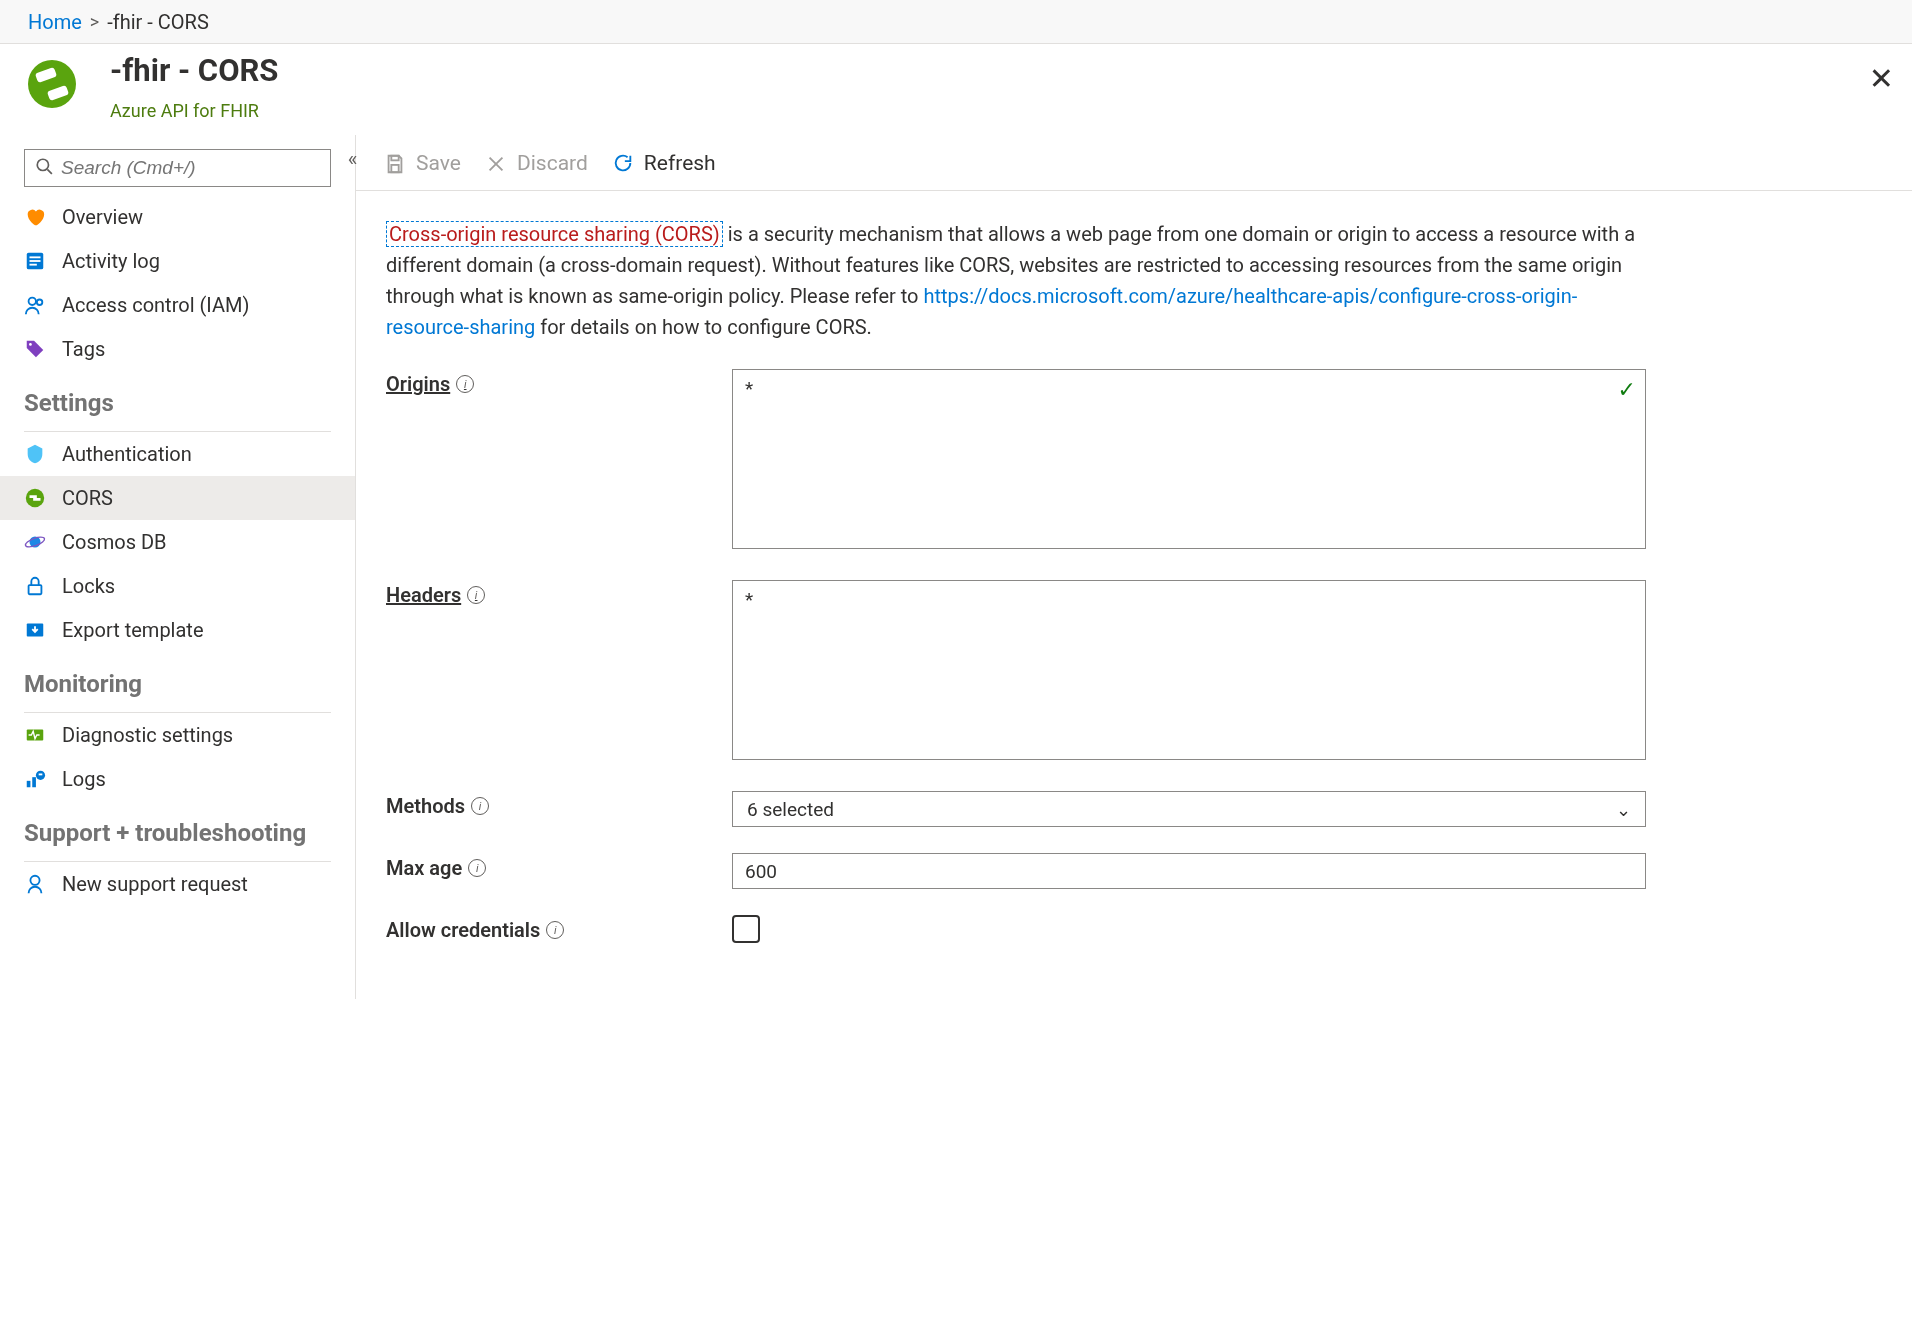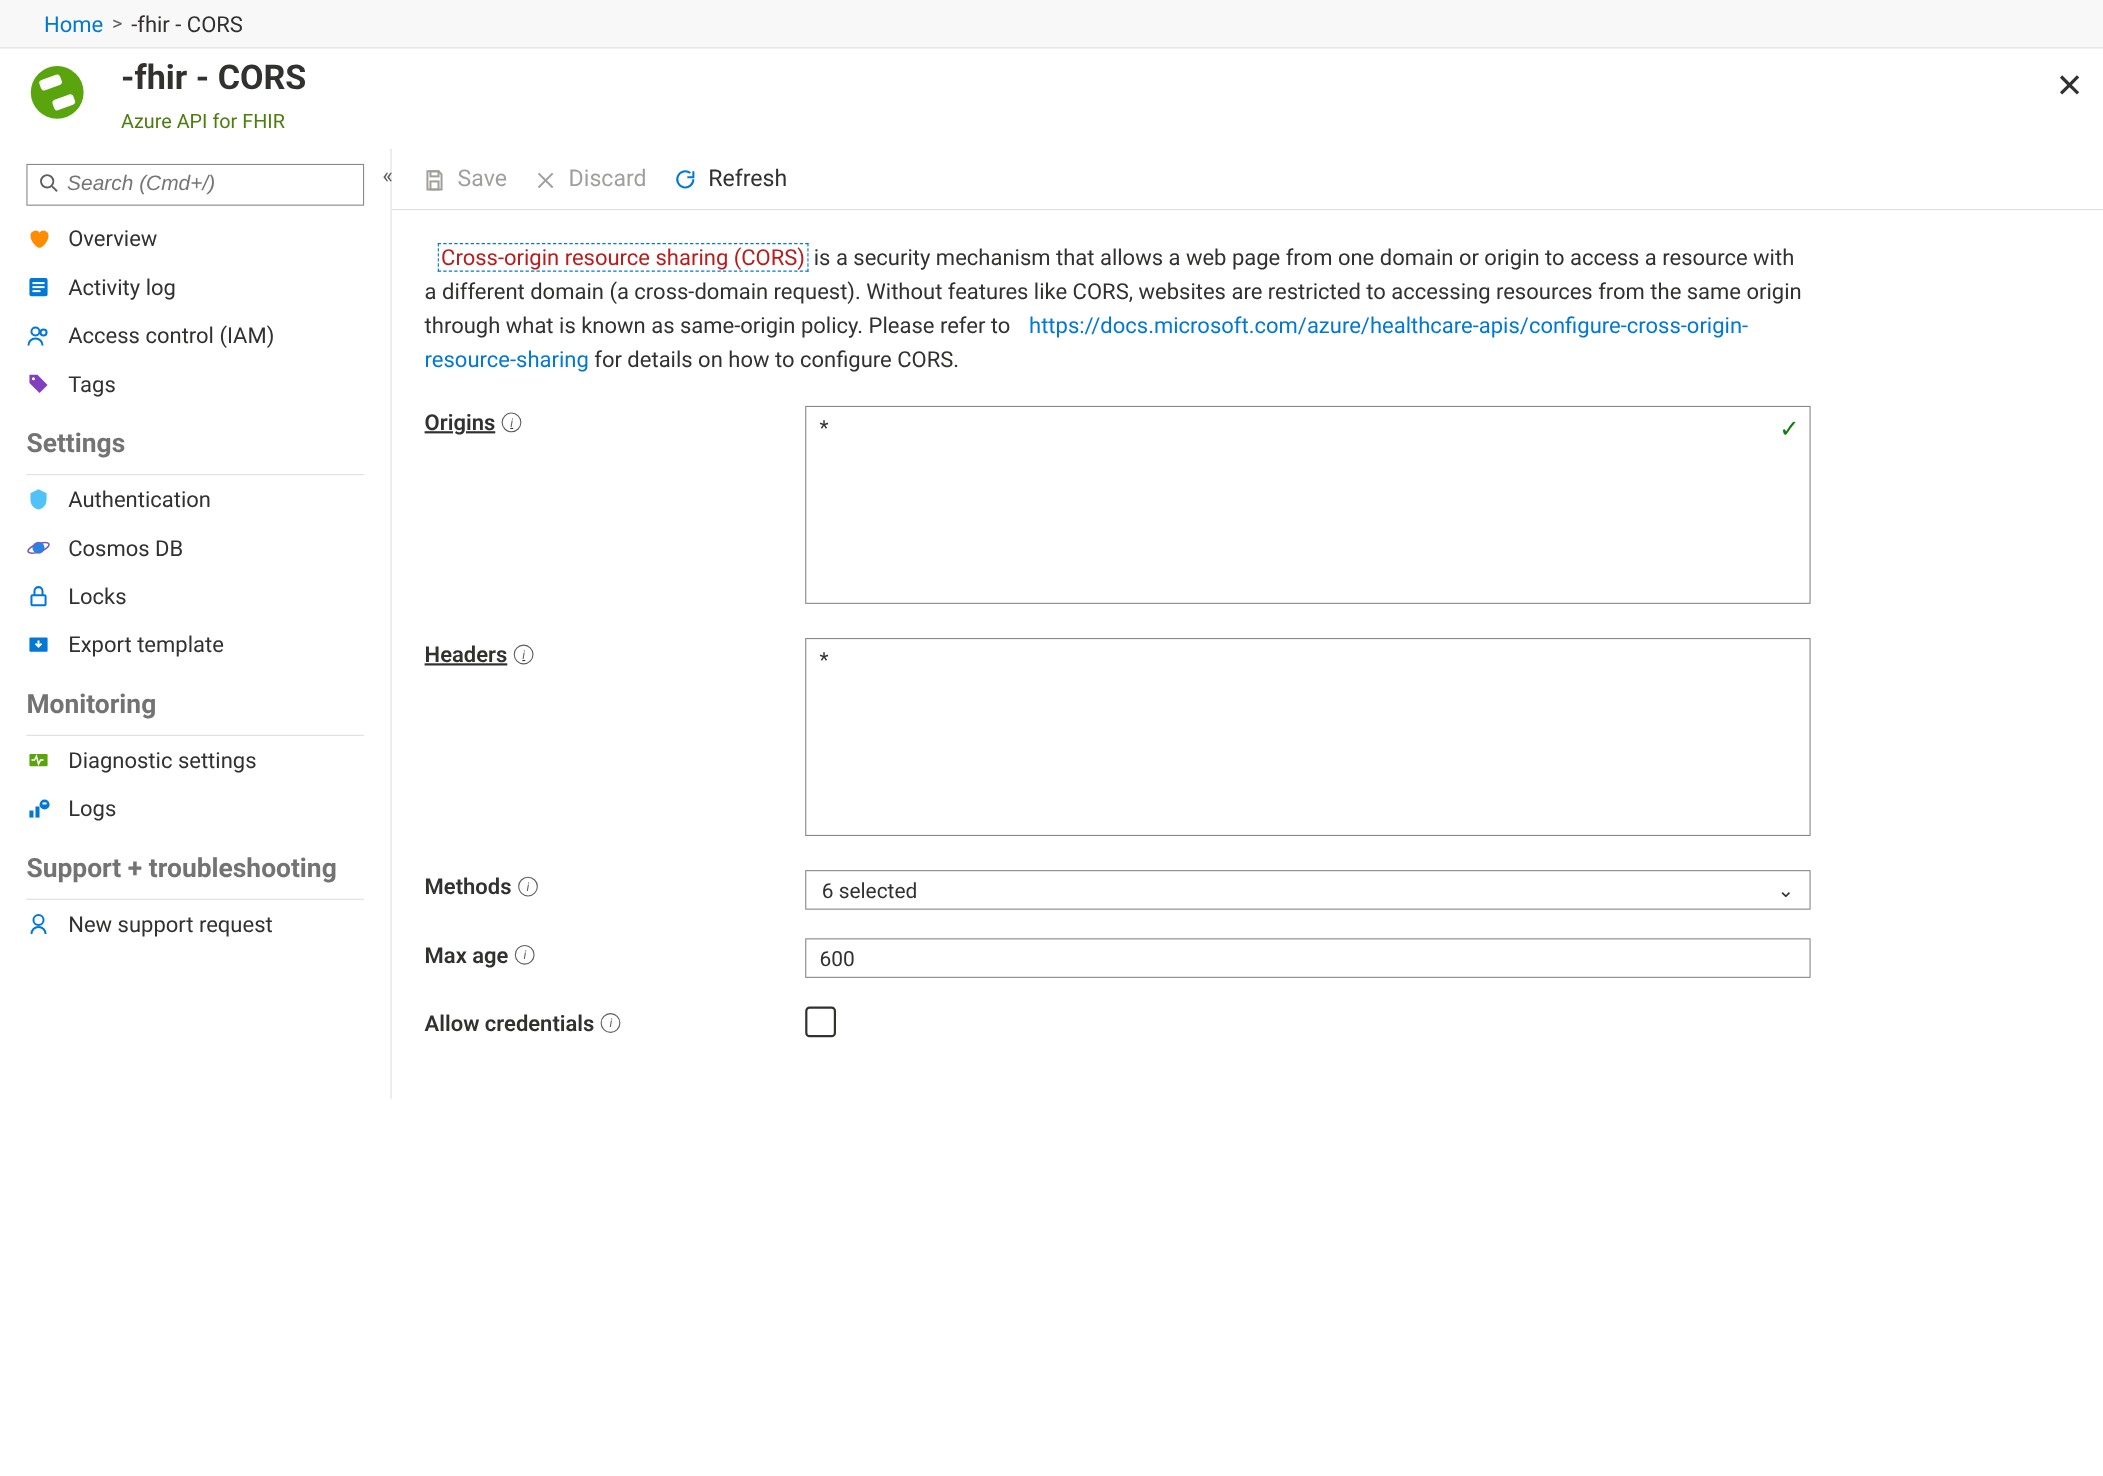--- a/index.html
+++ b/index.html
@@ -3,21 +3,21 @@
 <meta charset="utf-8">
 <style>
   * { box-sizing: border-box; margin: 0; padding: 0; }
   body {
     font-family: "Segoe UI", -apple-system, BlinkMacSystemFont, Roboto, "Helvetica Neue", sans-serif;
     font-size: 19px;
     color: #323130;
     background: #fff;
     width: 1912px;
   }
-  a { text-decoration: none; margin-left: 12px; }
+  a { text-decoration: none; }
 
   
   .breadcrumb {
     display: flex;
     align-items: center;
     height: 44px;
     padding: 0 28px;
     border-bottom: 1px solid #e1dfdd;
     background: #f8f8f8;
     font-size: 20px;
@@ -279,20 +279,29 @@
     <div class="nav-sep"></div>
 
     <div class="nav-item">
       <span class="ico">
         <svg viewBox="0 0 24 24">
             <path fill="#4fc3f7" d="M12 2l8 4v6c0 5-3 9-8 10-5-1-8-5-8-10V6z"></path>
           </svg>
       </span>
       <span>Authentication</span>
     </div>
+    <div class="nav-item active">
+      <span class="ico">
+        <svg viewBox="0 0 24 24">
+            <circle cx="12" cy="12" r="10" fill="#5aa40e"></circle>
+            <path d="M6 9 h8 v3 h-8z M10 12 h8 v3 h-8z" fill="#fff"></path>
+          </svg>
+      </span>
+      <span>CORS</span>
+    </div>
     <div class="nav-item">
       <span class="ico">
         <svg viewBox="0 0 24 24">
             <circle cx="12" cy="12" r="6" fill="#1e88e5"></circle>
             <ellipse cx="12" cy="12" rx="11" ry="4" fill="none" stroke="#7e57c2" stroke-width="1.5" transform="rotate(-20 12 12)"></ellipse>
           </svg>
       </span>
       <span>Cosmos DB</span>
     </div>
     <div class="nav-item">

